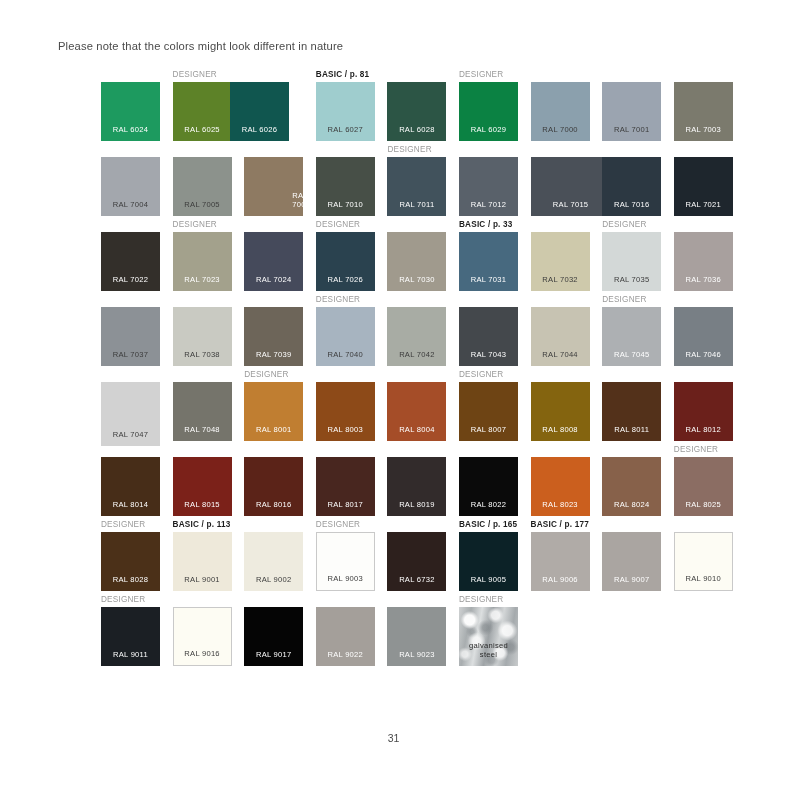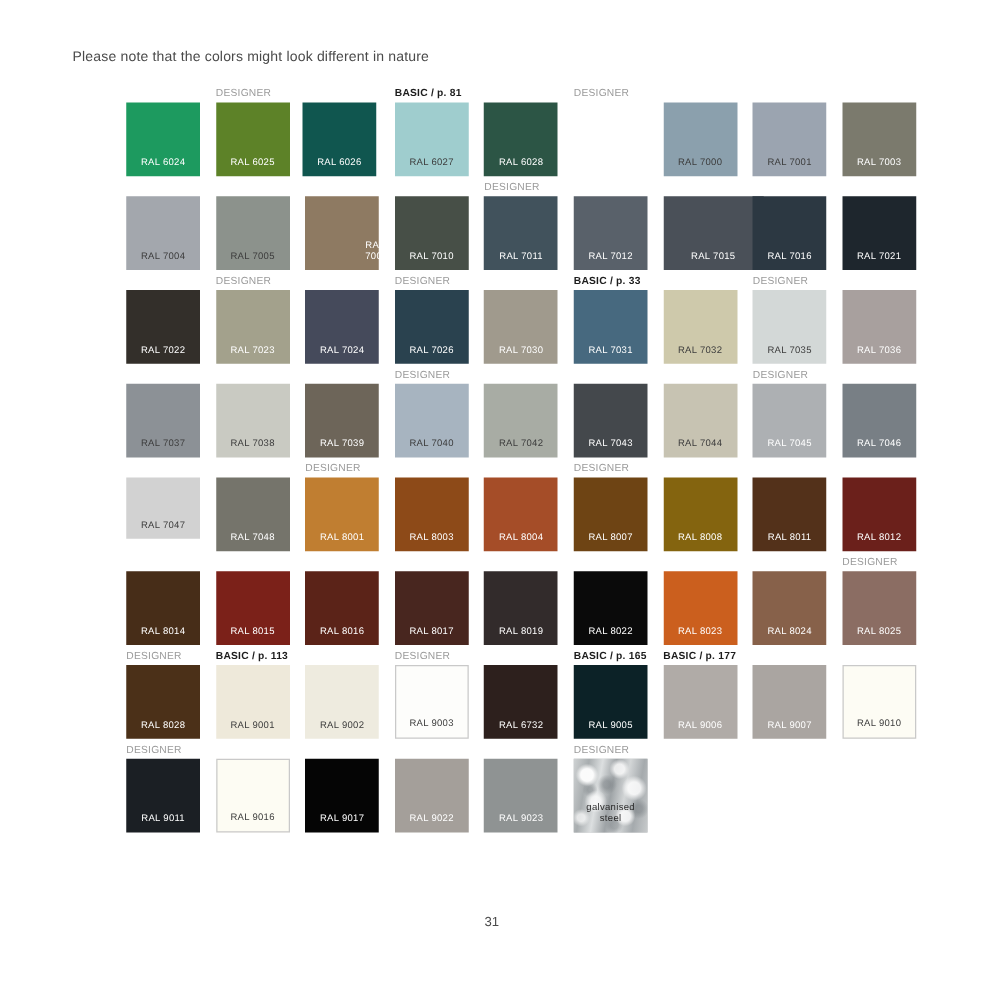--- a/index.html
+++ b/index.html
@@ -134,38 +134,41 @@
           <div class="swatch" style="width: 59px; height: 59px; background-color: rgb(29, 154, 95);">
             <div class="code" style="color: rgb(255, 255, 255);">RAL 6024</div>
           </div>
         </div>
         <div class="cell" style="left: 71.6px;">
           <div class="tag designer">DESIGNER</div>
           <div class="swatch" style="width: 59px; height: 59px; background-color: rgb(93, 130, 40);">
             <div class="code" style="color: rgb(255, 255, 255);">RAL 6025</div>
           </div>
         </div>
-        <div class="cell" style="left: 141px;">
+        <div class="cell" style="left: 129px;">
           <div class="swatch" style="width: 59px; height: 59px; background-color: rgb(16, 86, 79);">
             <div class="code" style="color: rgb(255, 255, 255);">RAL 6026</div>
           </div>
         </div>
         <div class="cell" style="left: 214.8px;">
           <div class="tag basic">BASIC / p. 81</div>
           <div class="swatch" style="width: 59px; height: 59px; background-color: rgb(159, 205, 206);">
             <div class="code" style="color: rgb(60, 60, 60);">RAL 6027</div>
           </div>
         </div>
         <div class="cell" style="left: 286.4px;">
           <div class="swatch" style="width: 59px; height: 59px; background-color: rgb(44, 85, 69);">
             <div class="code" style="color: rgb(255, 255, 255);">RAL 6028</div>
           </div>
         </div>
         <div class="cell" style="left: 358px;">
           <div class="tag designer">DESIGNER</div>
+          <div class="swatch" style="width: 59px; height: 59px; background-color: rgb(11, 130, 67);">
+            <div class="code" style="color: rgb(255, 255, 255);">RAL 6029</div>
+          </div>
         </div>
         <div class="cell" style="left: 429.6px;">
           <div class="swatch" style="width: 59px; height: 59px; background-color: rgb(139, 160, 173);">
             <div class="code" style="color: rgb(60, 60, 60);">RAL 7000</div>
           </div>
         </div>
         <div class="cell" style="left: 501.2px;">
           <div class="swatch" style="width: 59px; height: 59px; background-color: rgb(155, 164, 176);">
             <div class="code" style="color: rgb(60, 60, 60);">RAL 7001</div>
           </div>
@@ -319,21 +322,21 @@
           </div>
         </div>
         <div class="cell" style="left: 572.8px;">
           <div class="swatch" style="width: 59px; height: 59px; background-color: rgb(120, 127, 133);">
             <div class="code" style="color: rgb(255, 255, 255);">RAL 7046</div>
           </div>
         </div>
       </div>
       <div class="row" style="height: 75px;">
         <div class="cell" style="left: 0px;">
-          <div class="swatch" style="width: 59px; height: 49px; background-color: rgb(210, 210, 210);">
+          <div class="swatch" style="width: 59px; height: 64px; background-color: rgb(210, 210, 210);">
             <div class="code" style="color: rgb(60, 60, 60);">RAL 7047</div>
           </div>
         </div>
         <div class="cell" style="left: 71.6px;">
           <div class="swatch" style="width: 59px; height: 59px; background-color: rgb(117, 116, 107);">
             <div class="code" style="color: rgb(255, 255, 255);">RAL 7048</div>
           </div>
         </div>
         <div class="cell" style="left: 143.2px;">
           <div class="tag designer">DESIGNER</div>

